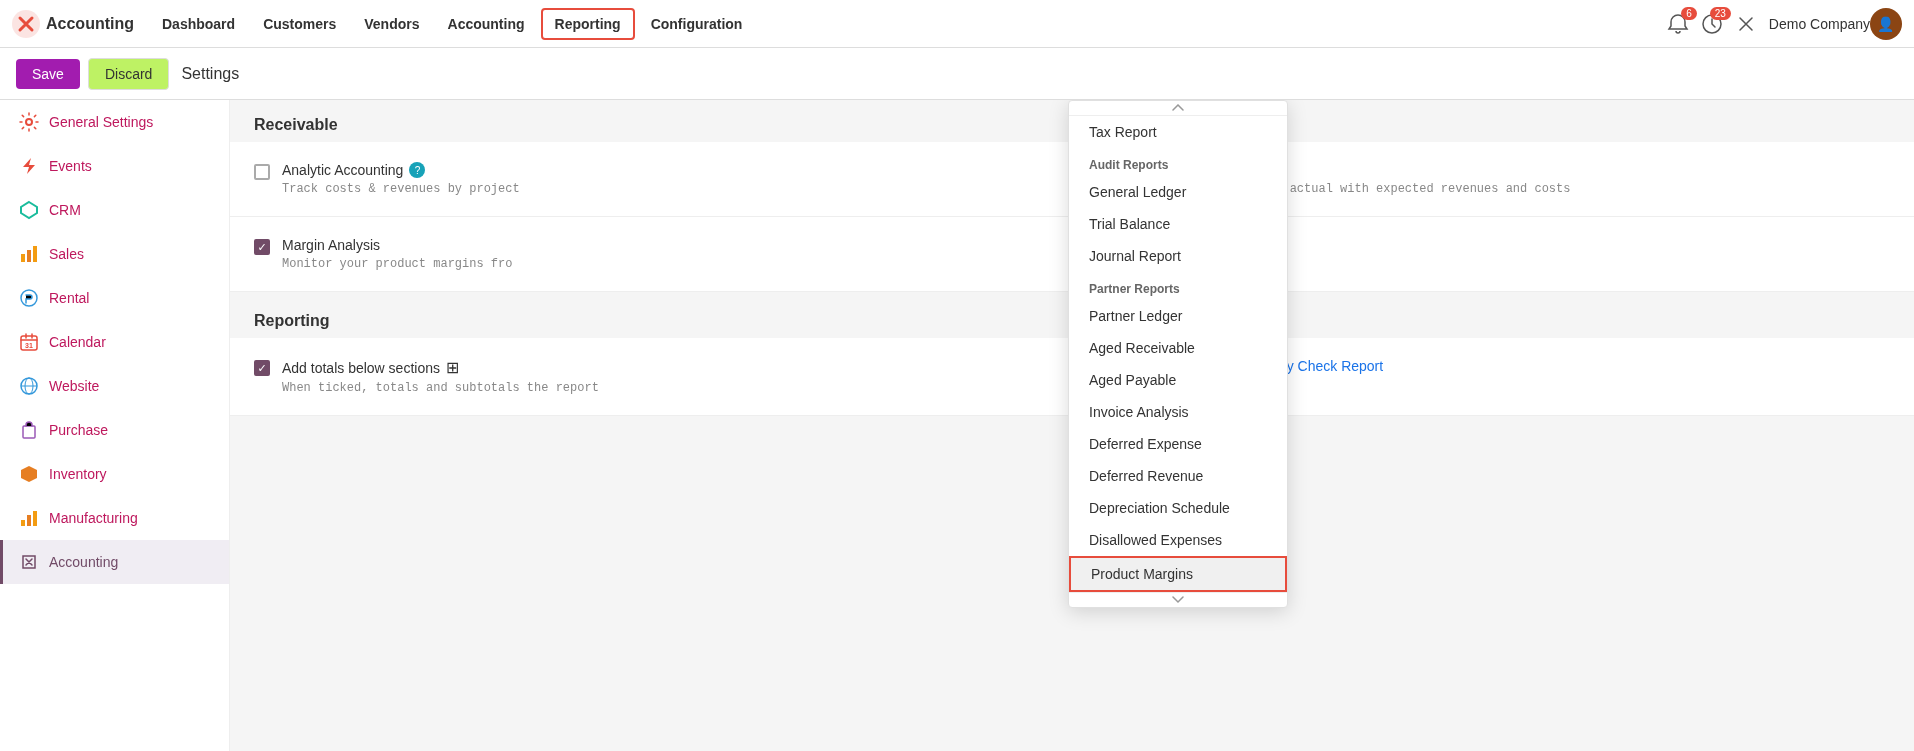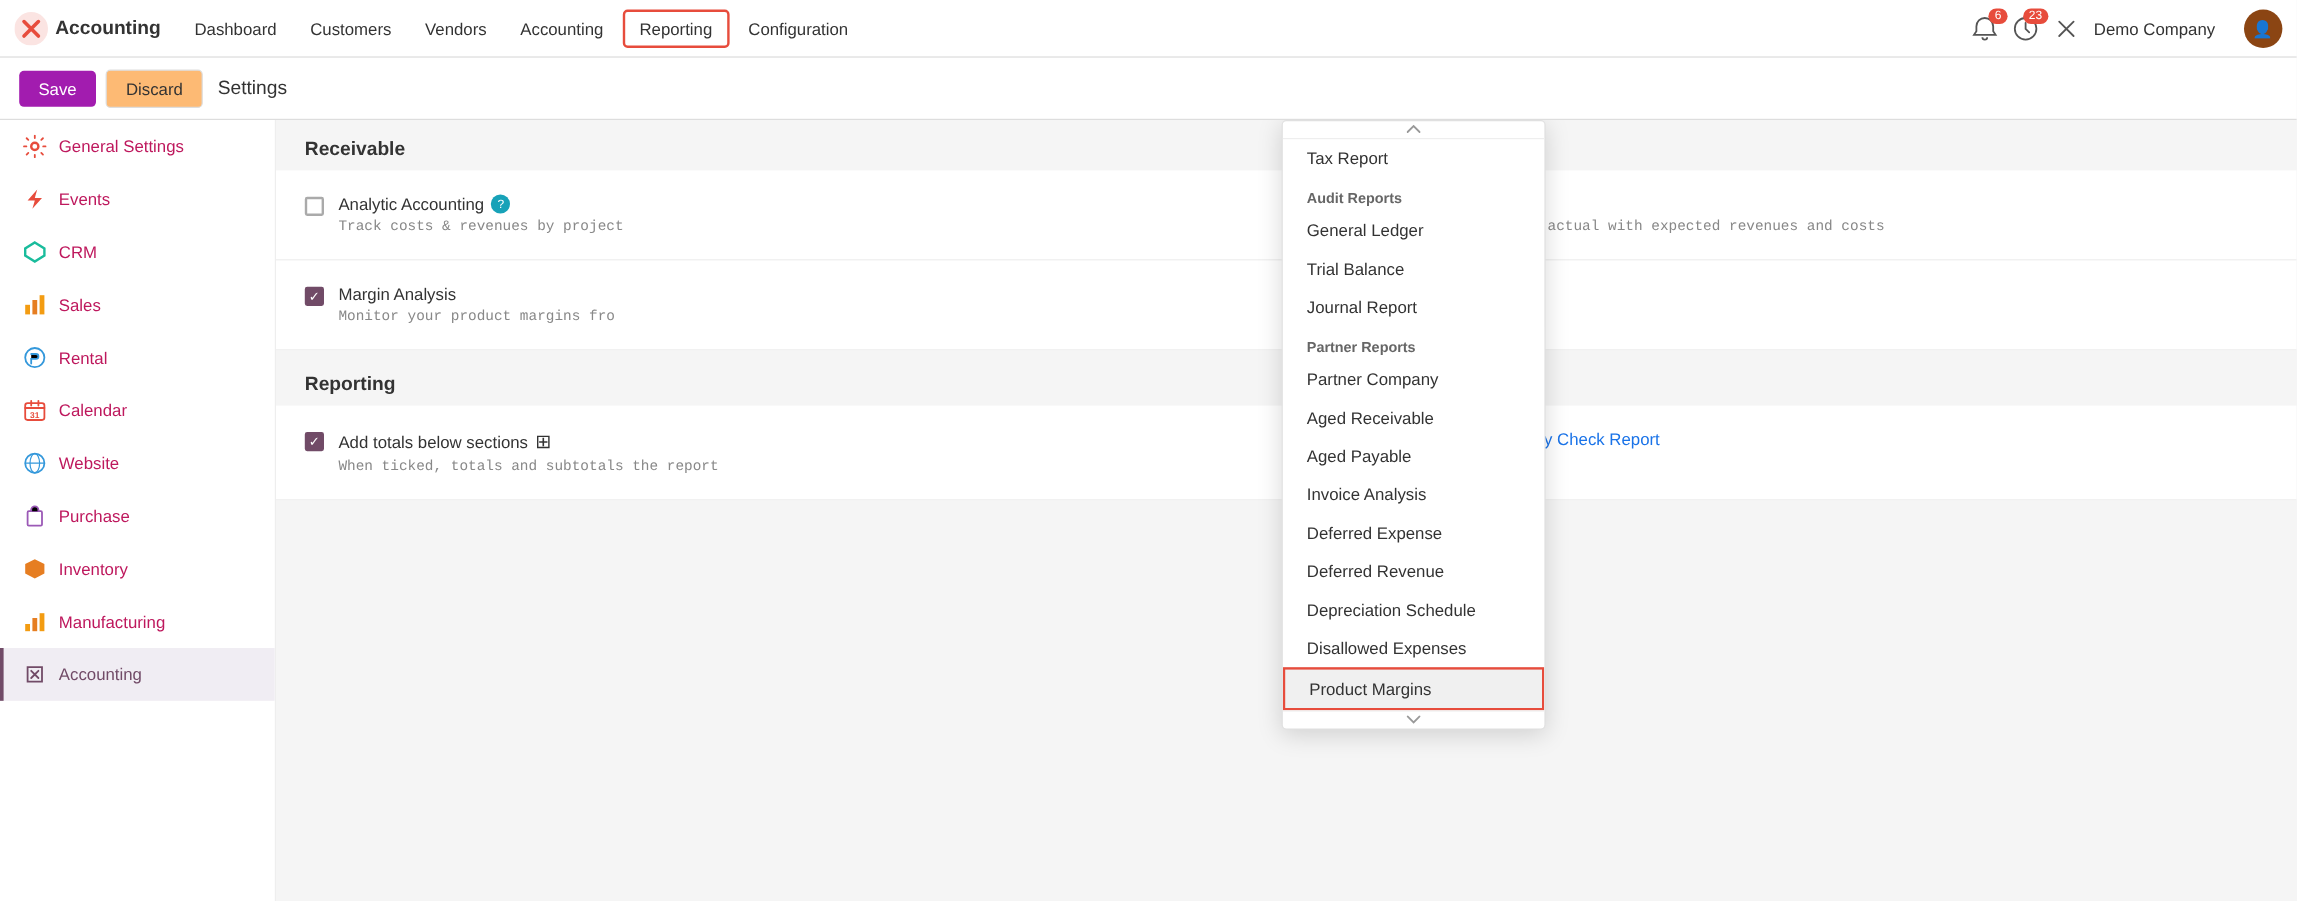--- a/index.html
+++ b/index.html
@@ -8,36 +8,36 @@
     
     .top-nav {
       display: flex; align-items: center; background: #fff; height: 48px;
       border-bottom: 1px solid #ddd; padding: 0 12px; gap: 4px; position: relative; z-index: 100;
     }
     .nav-brand { display: flex; align-items: center; gap: 6px; margin-right: 12px; }
     .nav-brand-icon { width: 28px; height: 28px; }
     .nav-brand-label { font-size: 16px; font-weight: 600; color: #333; }
     .nav-item {
       padding: 6px 12px; color: #333; cursor: pointer; border-radius: 4px;
-      font-size: 14px; white-space: nowrap;
+      font-size: 14px; white-space: nowrap; font-weight: bold;
     }
     .nav-item.active { border: 2px solid #e74c3c; color: #333; }
     .nav-right { margin-left: auto; display: flex; align-items: center; gap: 12px; }
     .nav-badge-btn { position: relative; cursor: pointer; display: flex; align-items: center; }
     .badge { background: #e74c3c; color: #fff; font-size: 10px; border-radius: 10px; padding: 1px 5px; position: absolute; top: -6px; right: -8px; }
-    .nav-company { display: flex; align-items: center; gap: 24px; color: #333; font-size: 14px; }
+    .nav-company { display: flex; align-items: center; gap: 0; color: #333; font-size: 14px; }
     .avatar { width: 32px; height: 32px; border-radius: 50%; background: #8B4513; display: flex; align-items: center; justify-content: center; color: #fff; font-size: 14px; }
 
     
     .toolbar {
       display: flex; align-items: center; background: #fff; height: 52px;
       border-bottom: 1px solid #ddd; padding: 0 16px; gap: 8px;
     }
     .btn-save { background: #a21caf; color: #fff; border: none; padding: 7px 16px; border-radius: 4px; cursor: pointer; font-size: 14px; font-weight: 500; }
-    .btn-discard { background: #fdba74; color: #333; border: 1px solid #ddd; padding: 7px 16px; border-radius: 4px; cursor: pointer; font-size: 14px; text-align: right; }
+    .btn-discard { background: #bef264; color: #333; border: 1px solid #ddd; padding: 7px 16px; border-radius: 4px; cursor: pointer; font-size: 14px; text-align: right; }
     .toolbar-label { font-size: 16px; color: #333; margin-left: 4px; }
 
     
     .main-layout { display: flex; height: calc(751px - 100px); }
 
     
     .sidebar { width: 230px; background: #fff; border-right: 1px solid #eee; overflow-y: auto; flex-shrink: 0; }
     .sidebar-item {
       display: flex; align-items: center; gap: 10px; padding: 12px 16px;
       cursor: pointer; color: #be185d; font-size: 14px; border-left: 3px solid transparent;
@@ -313,21 +313,21 @@
         </div>
         <div class="dropdown-scrollable">
           <div class="dropdown-item">Tax Report</div>
 
           <div class="dropdown-section-label">Audit Reports</div>
           <div class="dropdown-item">General Ledger</div>
           <div class="dropdown-item">Trial Balance</div>
           <div class="dropdown-item">Journal Report</div>
 
           <div class="dropdown-section-label">Partner Reports</div>
-          <div class="dropdown-item">Partner Company</div>
+          <div class="dropdown-item">Partner Ledger</div>
           <div class="dropdown-item">Aged Receivable</div>
           <div class="dropdown-item">Aged Payable</div>
 
           <div class="dropdown-item">Invoice Analysis</div>
           <div class="dropdown-item">Deferred Expense</div>
           <div class="dropdown-item">Deferred Revenue</div>
           <div class="dropdown-item">Depreciation Schedule</div>
           <div class="dropdown-item">Disallowed Expenses</div>
           <div class="dropdown-item highlighted">Product Margins</div>
         </div>

